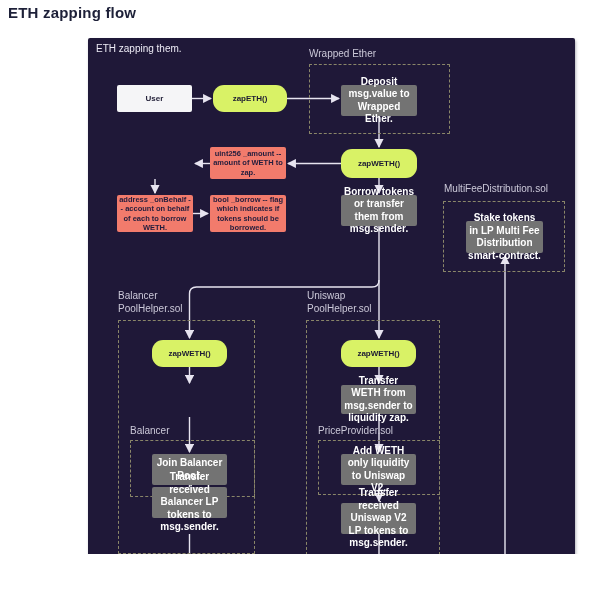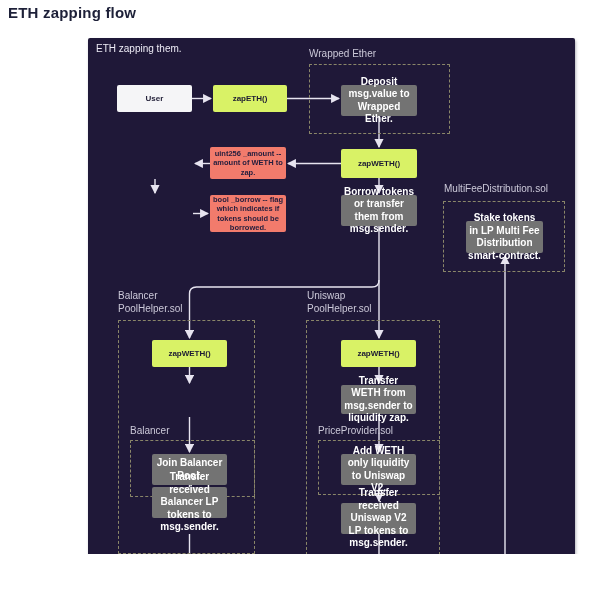--- a/index.html
+++ b/index.html
@@ -12,21 +12,21 @@
   .panel-title{position:absolute;left:96px;top:43px;font-size:10px;color:#edebf5;}
   .footer{position:absolute;left:88px;top:583px;width:487px;text-align:right;
         font-size:11px;color:#9b98a6;letter-spacing:.6px;}
   .wires{position:absolute;left:0;top:0;width:600px;height:604px;pointer-events:none;}
   .group{position:absolute;border:1px dashed #8a8669;border-radius:1px;}
   .glabel{position:absolute;font-size:10px;color:#cbc8d8;white-space:nowrap;}
   .node{position:absolute;display:flex;align-items:center;justify-content:center;
         text-align:center;font-weight:bold;border-radius:2px;padding:13px 2px;
         box-sizing:border-box;line-height:1.25;}
   .n-white{background:#f5f5f7;color:#26243c;font-size:8px;}
-  .n-yellow{background:#d9f266;color:#1c1a33;font-size:8px;}
+  .n-yellow{background:#d9f266;color:#1c1a33;font-size:8px;border-radius:11px;}
   .n-purple{background:#737373;color:#ffffff;font-size:10px;}
   .n-salmon{background:#f27b6c;color:#221d3d;font-size:7.5px;}
 </style>
 </head>
 <body>
 
 <div class="page">
   <h1 class="page-title">ETH zapping flow</h1>
 
   <div class="panel"></div>
@@ -80,20 +80,21 @@
 
   <div class="glabel" style="left:318px;top:425px">PriceProvider.sol</div>
   <div class="group" style="left:318px;top:440px;width:120px;height:53px"></div>
 
   <div class="node n-white" style="left:117px;top:85px;width:75px;height:27px">User</div>
   <div class="node n-yellow" style="left:213px;top:85px;width:74px;height:27px">zapETH()</div>
   <div class="node n-purple" style="left:341px;top:85px;width:76px;height:31px">Deposit msg.value to Wrapped Ether.</div>
 
   <div class="node n-yellow" style="left:341px;top:149px;width:76px;height:29px">zapWETH()</div>
   <div class="node n-salmon" style="left:210px;top:147px;width:76px;height:32px">uint256 _amount -- amount of WETH to zap.</div>
+  <div class="node n-salmon" style="left:117px;top:195px;width:76px;height:37px">address _onBehalf -- account on behalf of each to borrow WETH.</div>
   <div class="node n-salmon" style="left:210px;top:195px;width:76px;height:37px">bool _borrow -- flag which indicates if tokens should be borrowed.</div>
   <div class="node n-purple" style="left:341px;top:195px;width:76px;height:31px">Borrow tokens or transfer them from msg.sender.</div>
 
   <div class="node n-purple" style="left:466px;top:221px;width:77px;height:32px">Stake tokens in LP Multi Fee Distribution smart-contract.</div>
 
   <div class="node n-yellow" style="left:152px;top:340px;width:75px;height:27px">zapWETH()</div>
   <div class="node n-purple" style="left:152px;top:454px;width:75px;height:31px">Join Balancer Pool.</div>
   <div class="node n-purple" style="left:152px;top:487px;width:75px;height:31px">Transfer received Balancer LP tokens to msg.sender.</div>
 
   <div class="node n-yellow" style="left:341px;top:340px;width:75px;height:27px">zapWETH()</div>

